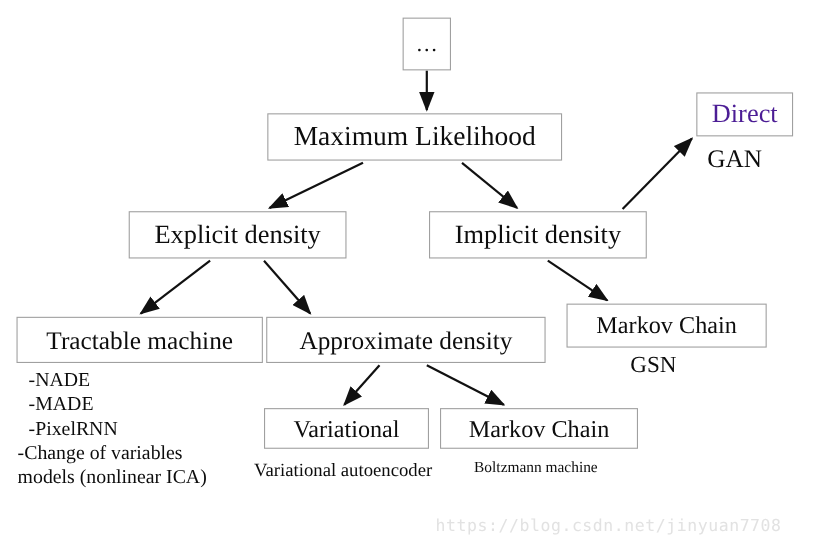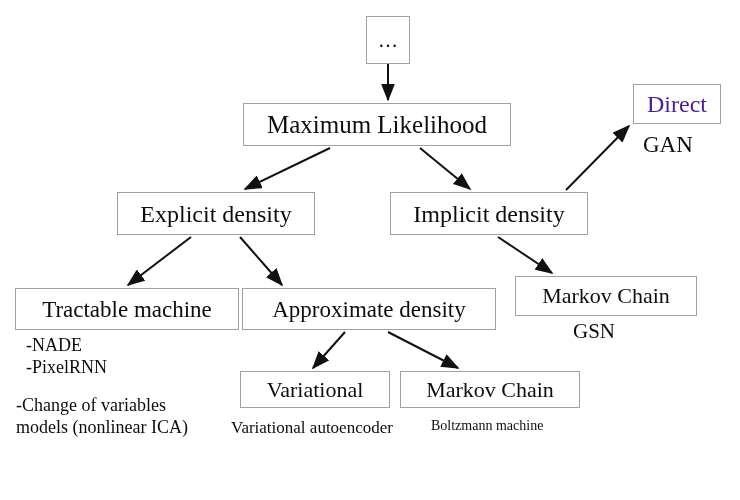--- a/index.html
+++ b/index.html
@@ -121,19 +121,21 @@
     </div>
   <div id="caption-layer">
       <div class="caption" style="left: 643px; top: 133px; font-size: 23px; color: rgb(13, 13, 13);">GAN</div>
       <div class="caption" style="left: 573px; top: 321px; font-size: 21px; color: rgb(13, 13, 13);">GSN</div>
       <div class="caption" style="left: 231px; top: 419px; font-size: 17px; color: rgb(13, 13, 13);">Variational autoencoder</div>
       <div class="caption" style="left: 431px; top: 419px; font-size: 14px; color: rgb(13, 13, 13);">Boltzmann machine</div>
     </div>
 
   <div class="bullet-list" id="tractable-list" style="left: 16px; top: 336px; font-size: 18px; color: rgb(13, 13, 13);">
       <div class="bullet-line" style="padding-left: 10px; margin-bottom: 4px;">-NADE</div>
-      <div class="bullet-line" style="padding-left: 10px; margin-bottom: 20px;">-PixelRNN</div>
+      <div class="bullet-line" style="padding-left: 10px; margin-bottom: 4px;">-MADE</div>
+      <div class="bullet-line" style="padding-left: 10px; margin-bottom: 4px;">-PixelRNN</div>
       <div class="bullet-line" style="padding-left: 0px; margin-bottom: 4px;">-Change of variables</div>
       <div class="bullet-line" style="padding-left: 0px; margin-bottom: 4px;">models (nonlinear ICA)</div>
     </div>
 
+  <div class="watermark" id="watermark" style="left: 396px; top: 469px; font-size: 15px; color: rgb(226, 226, 226);">https://blog.csdn.net/jinyuan7708</div>
 
 </div>
 
 </body></html>

